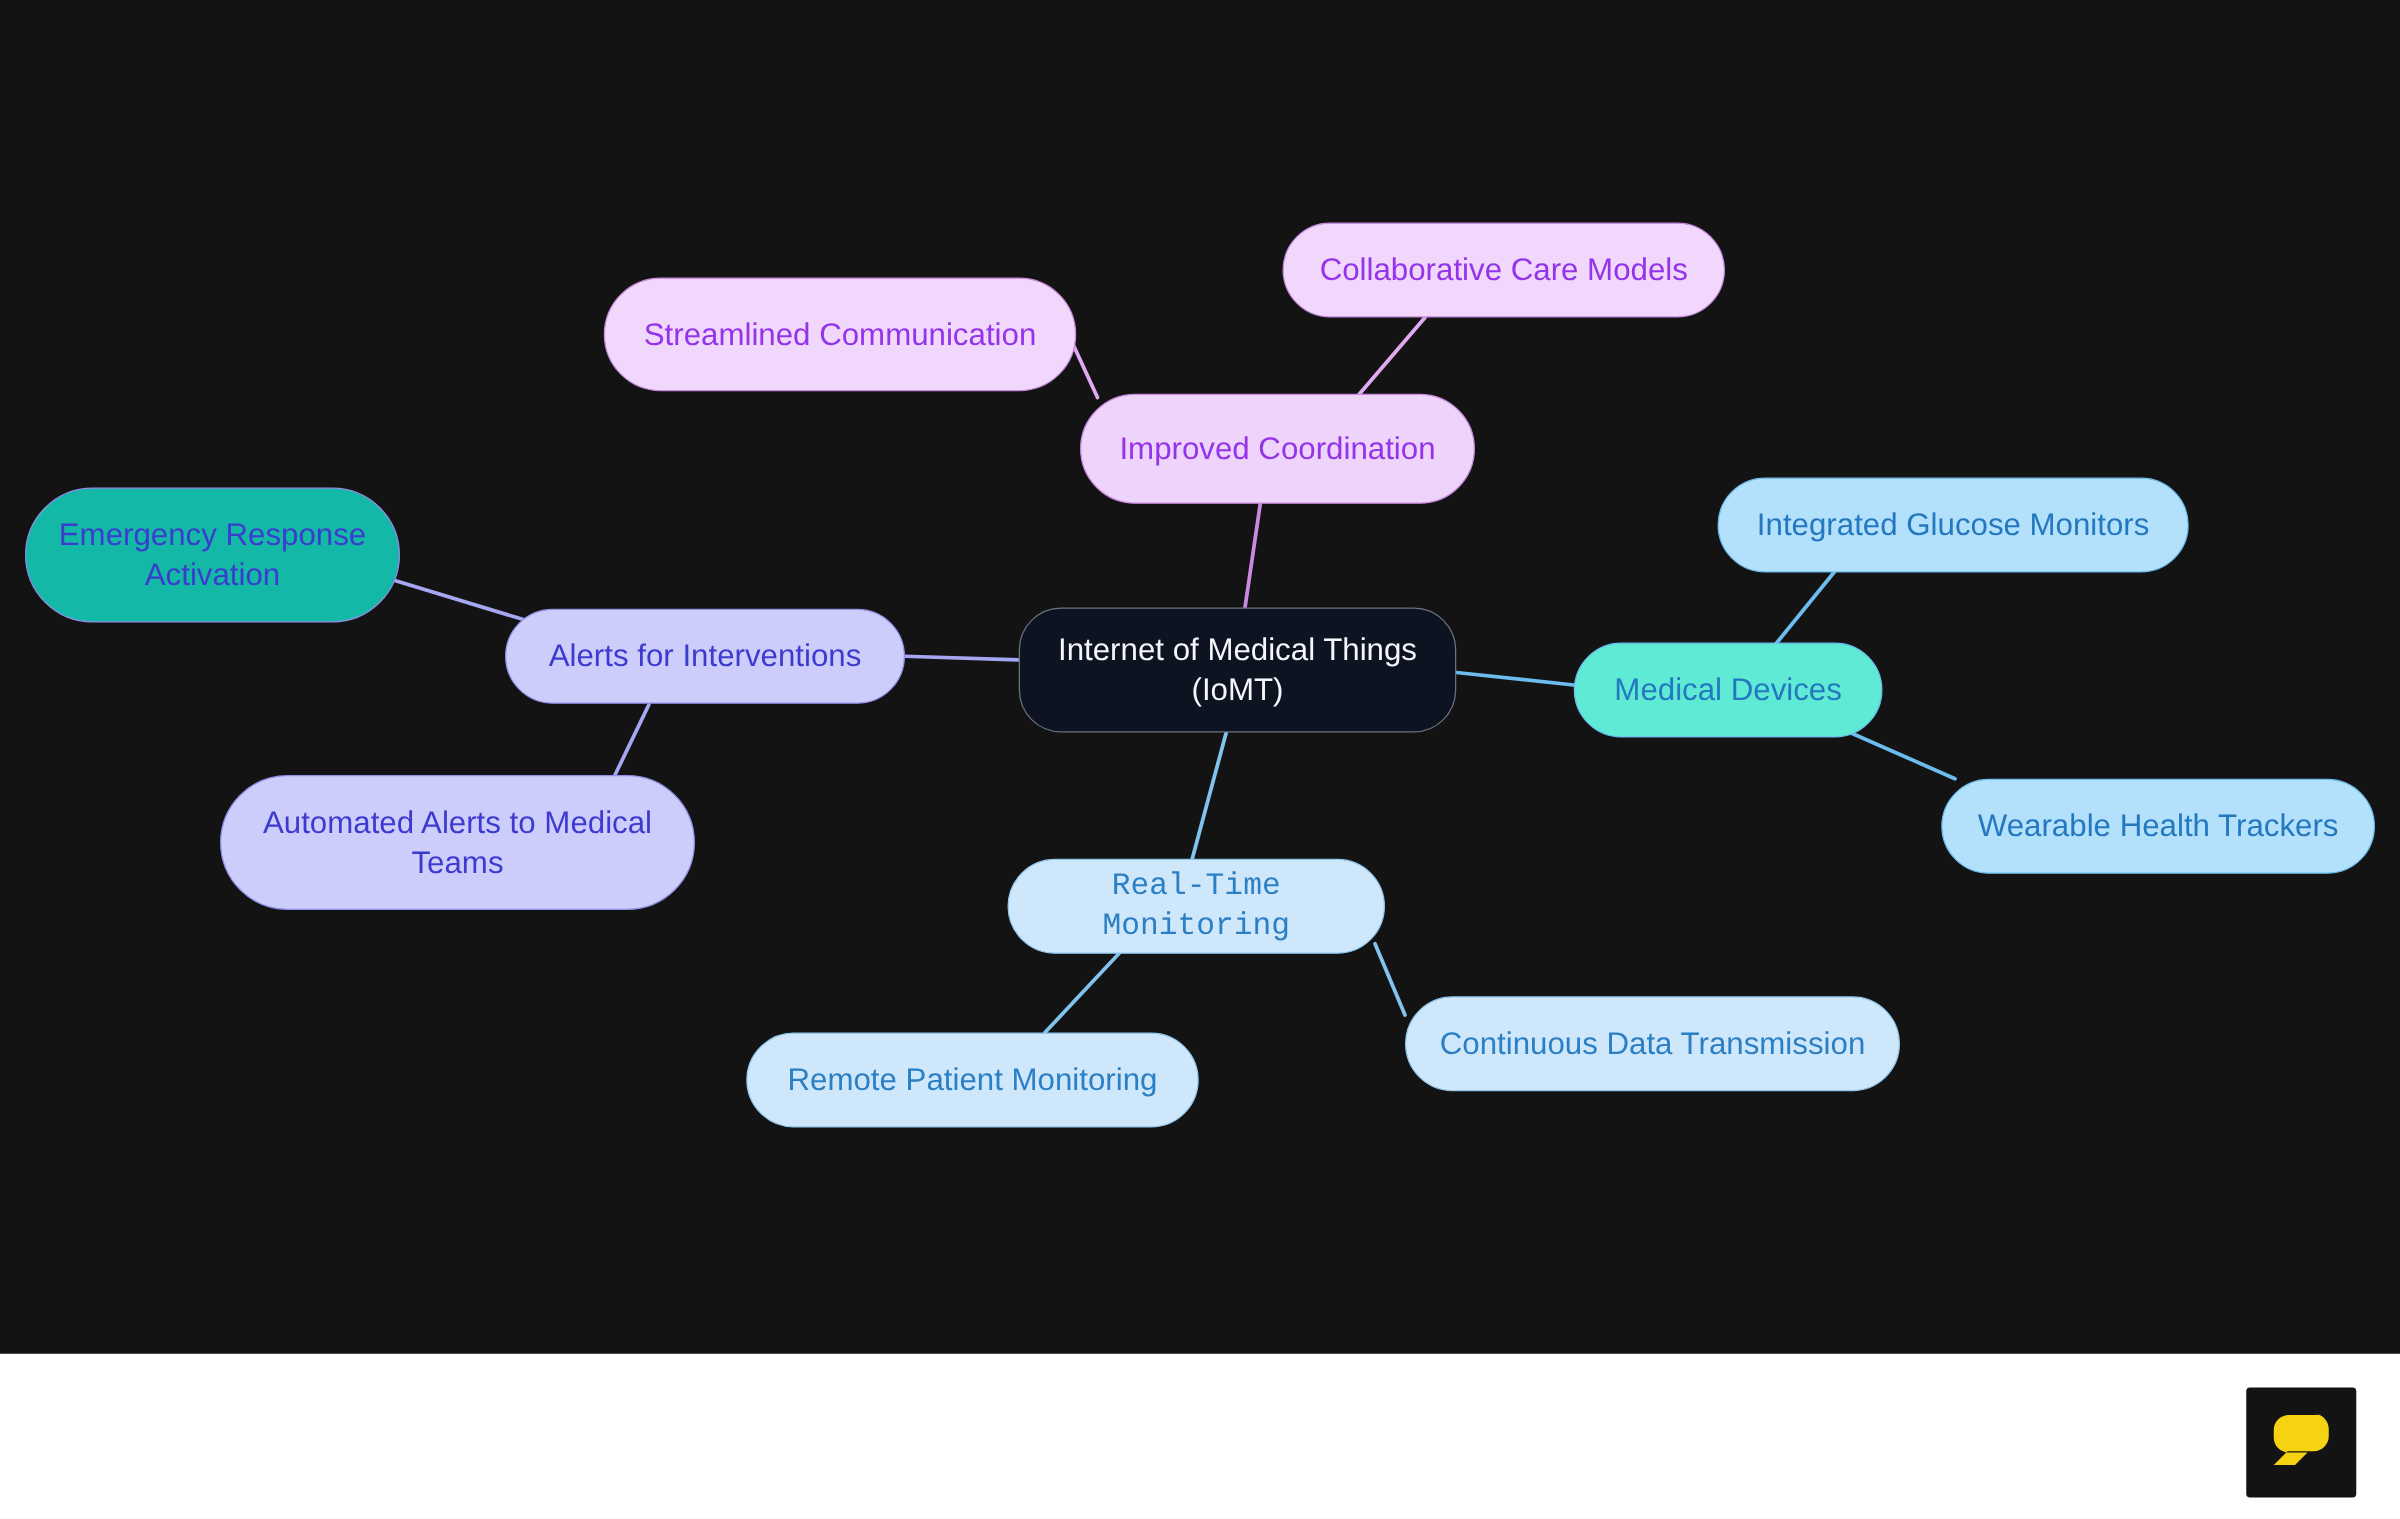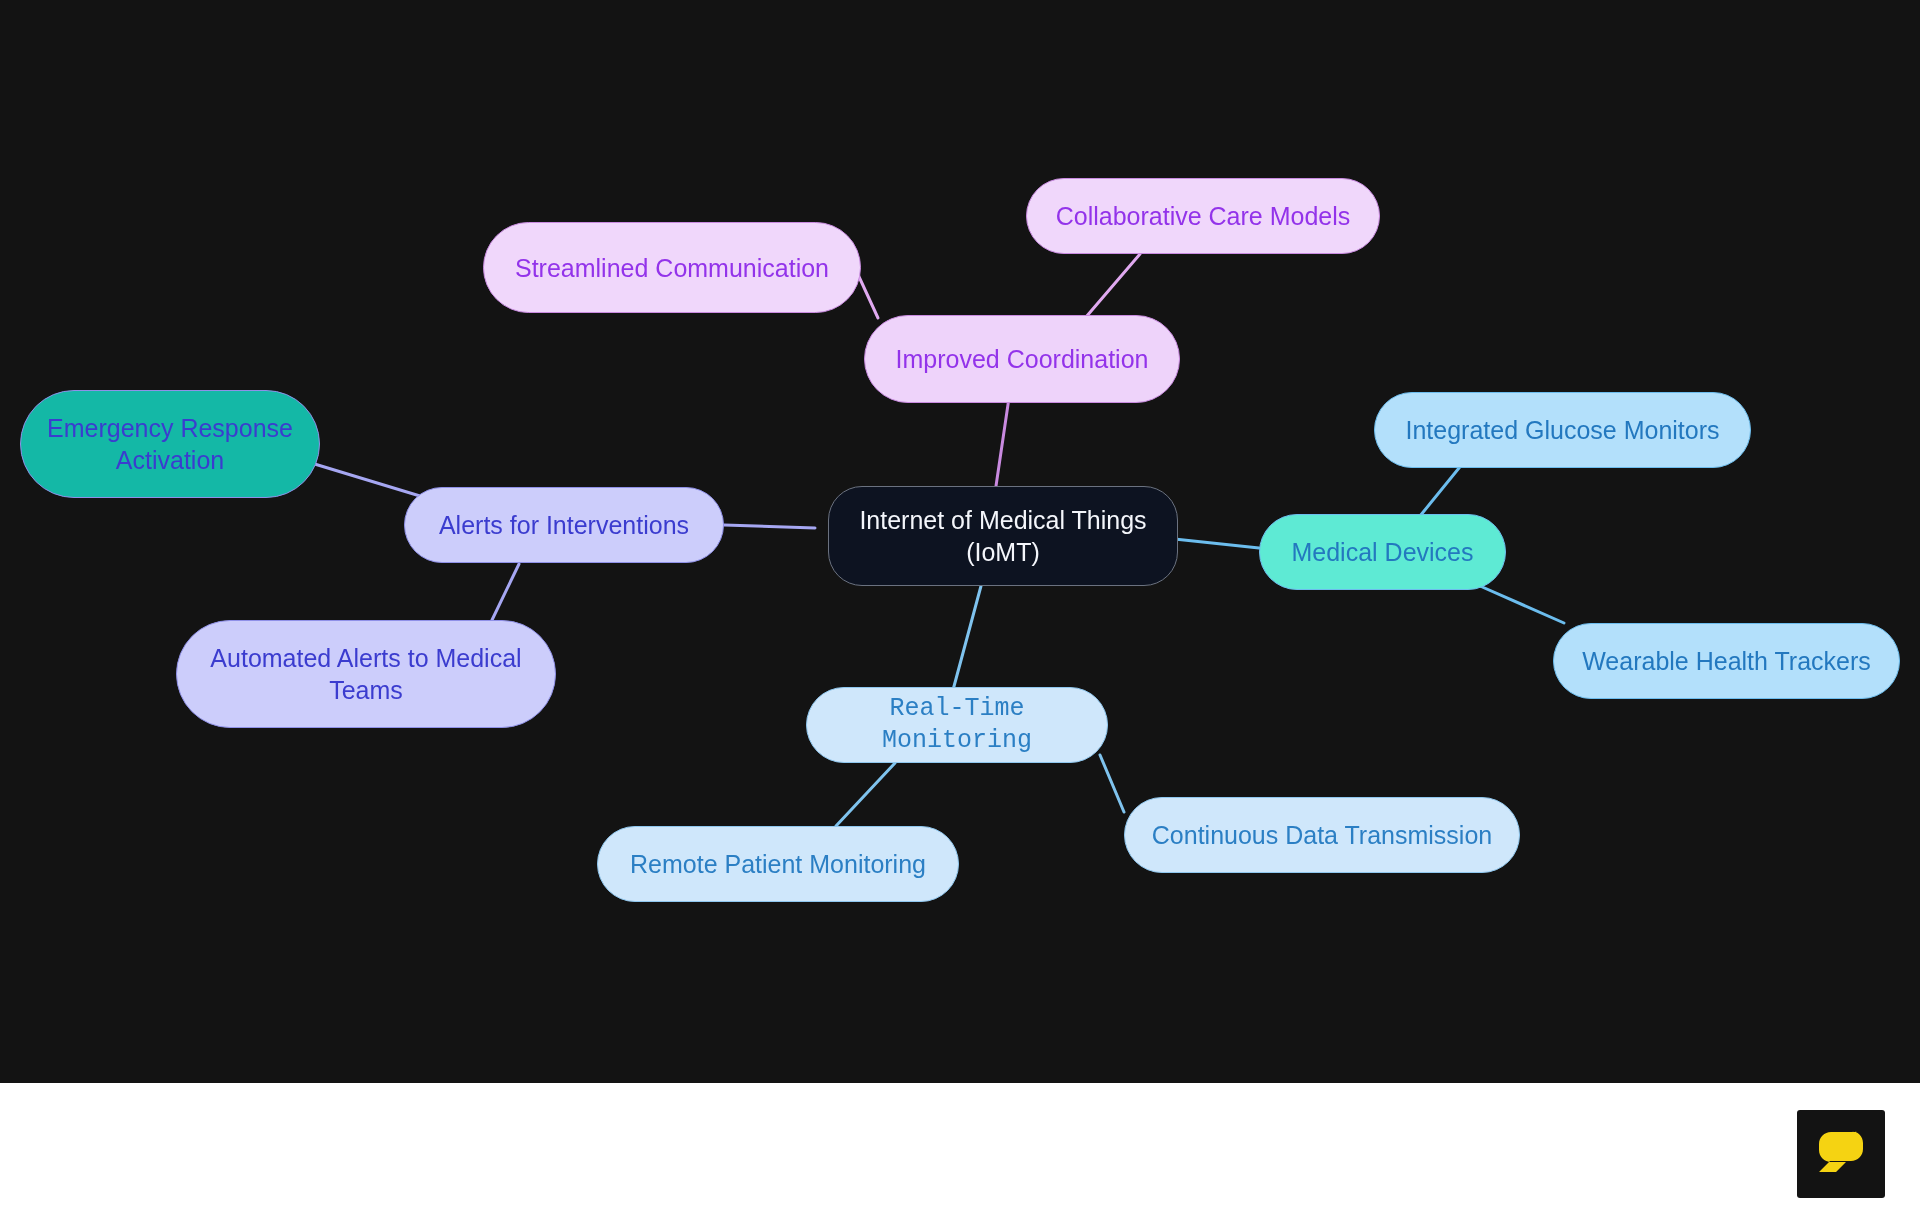--- a/index.html
+++ b/index.html
@@ -43,21 +43,20 @@
     line-height: 1.28;
     white-space: pre-line;
     padding: 0 22px;
   }
   .node-root {
     background: #0d1321;
     border: 1.5px solid #6b7280;
     color: #f4f6fb;
     font-size: 25px;
     border-radius: 34px;
-    margin-left: 13px;
   }
   .node-purple {
     background: #f0d7fb;
     border: 1.5px solid #c98ae0;
     color: #9333ea;
     font-size: 25px;
   }
   .node-purple-deep {
     background: #eed3fa;
     border: 1.5px solid #c98ae0;
@@ -141,21 +140,21 @@
     <div class="node node-indigo" style="left: 176px; top: 620px; width: 380px; height: 108px; background: rgb(204, 205, 251); color: rgb(59, 60, 207);">
       <span>Automated Alerts to Medical
 Teams</span>
     </div>
 
     <div class="node node-root" style="left: 815px; top: 486px; width: 350px; height: 100px; background: rgb(13, 19, 33); color: rgb(244, 246, 251); border-color: rgb(107, 114, 128);">
       <span>Internet of Medical Things
 (IoMT)</span>
     </div>
 
-    <div class="node node-sky" style="left: 1374px; top: 392px; width: 377px; height: 76px; background: rgb(179, 224, 251); color: rgb(35, 120, 191);">
+    <div class="node node-sky" style="left: 1374px; top: 382px; width: 377px; height: 76px; background: rgb(179, 224, 251); color: rgb(35, 120, 191);">
       <span>Integrated Glucose Monitors</span>
     </div>
 
     <div class="node node-sky" style="left: 1259px; top: 514px; width: 247px; height: 76px; background: #5eead4; color: rgb(35, 120, 191);">
       <span>Medical Devices</span>
     </div>
 
     <div class="node node-sky" style="left: 1553px; top: 623px; width: 347px; height: 76px; background: rgb(179, 224, 251); color: rgb(35, 120, 191);">
       <span>Wearable Health Trackers</span>
     </div>

